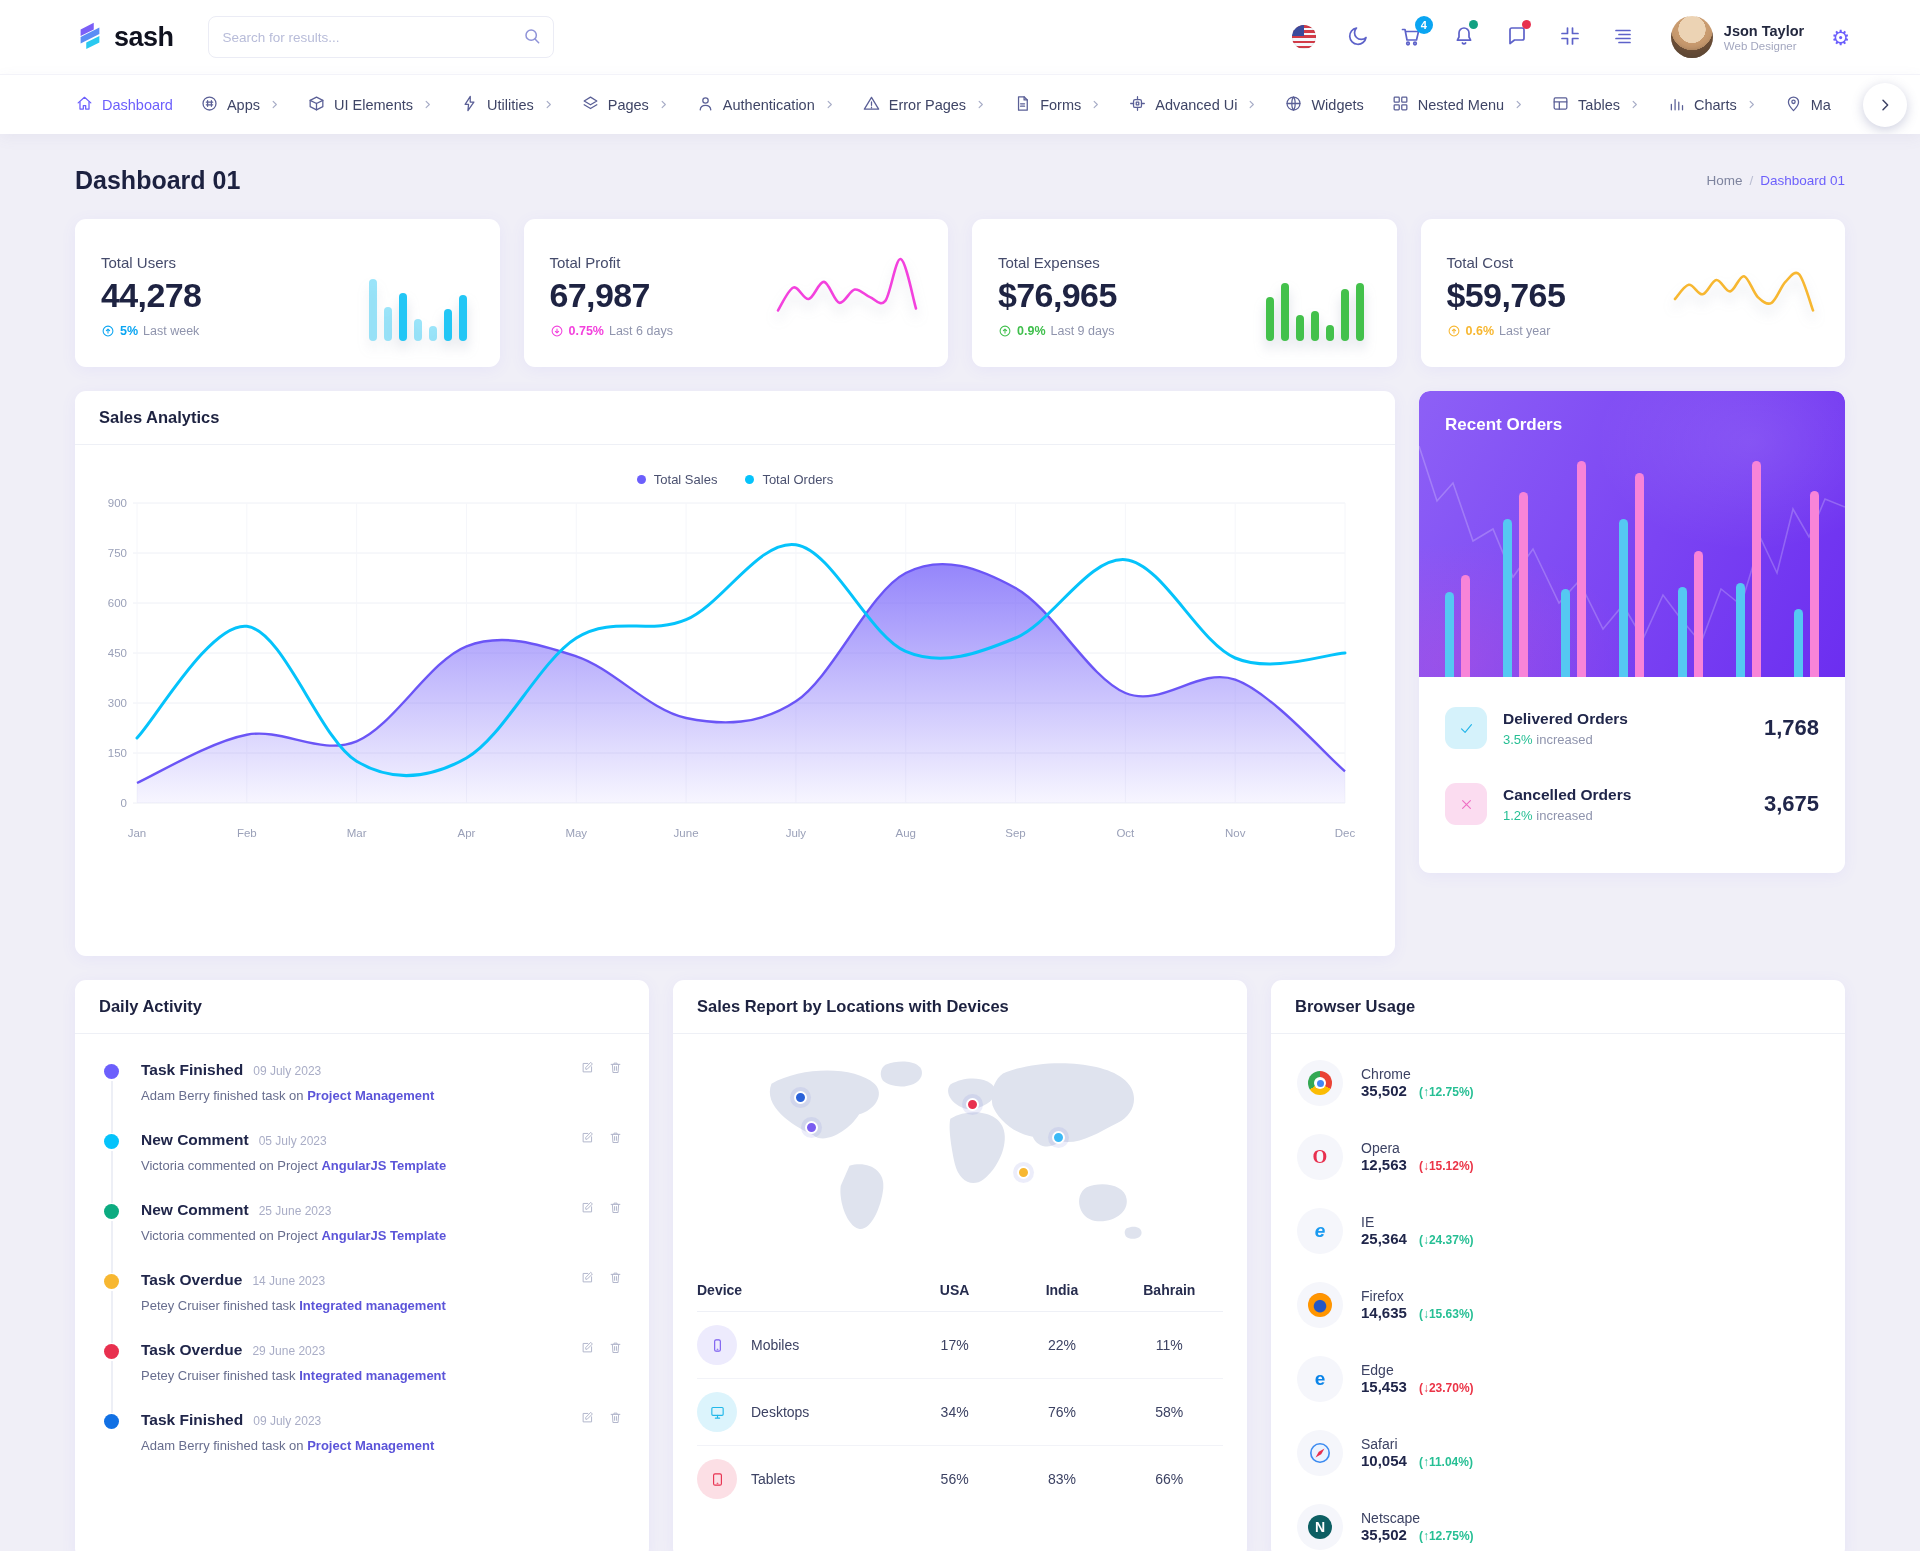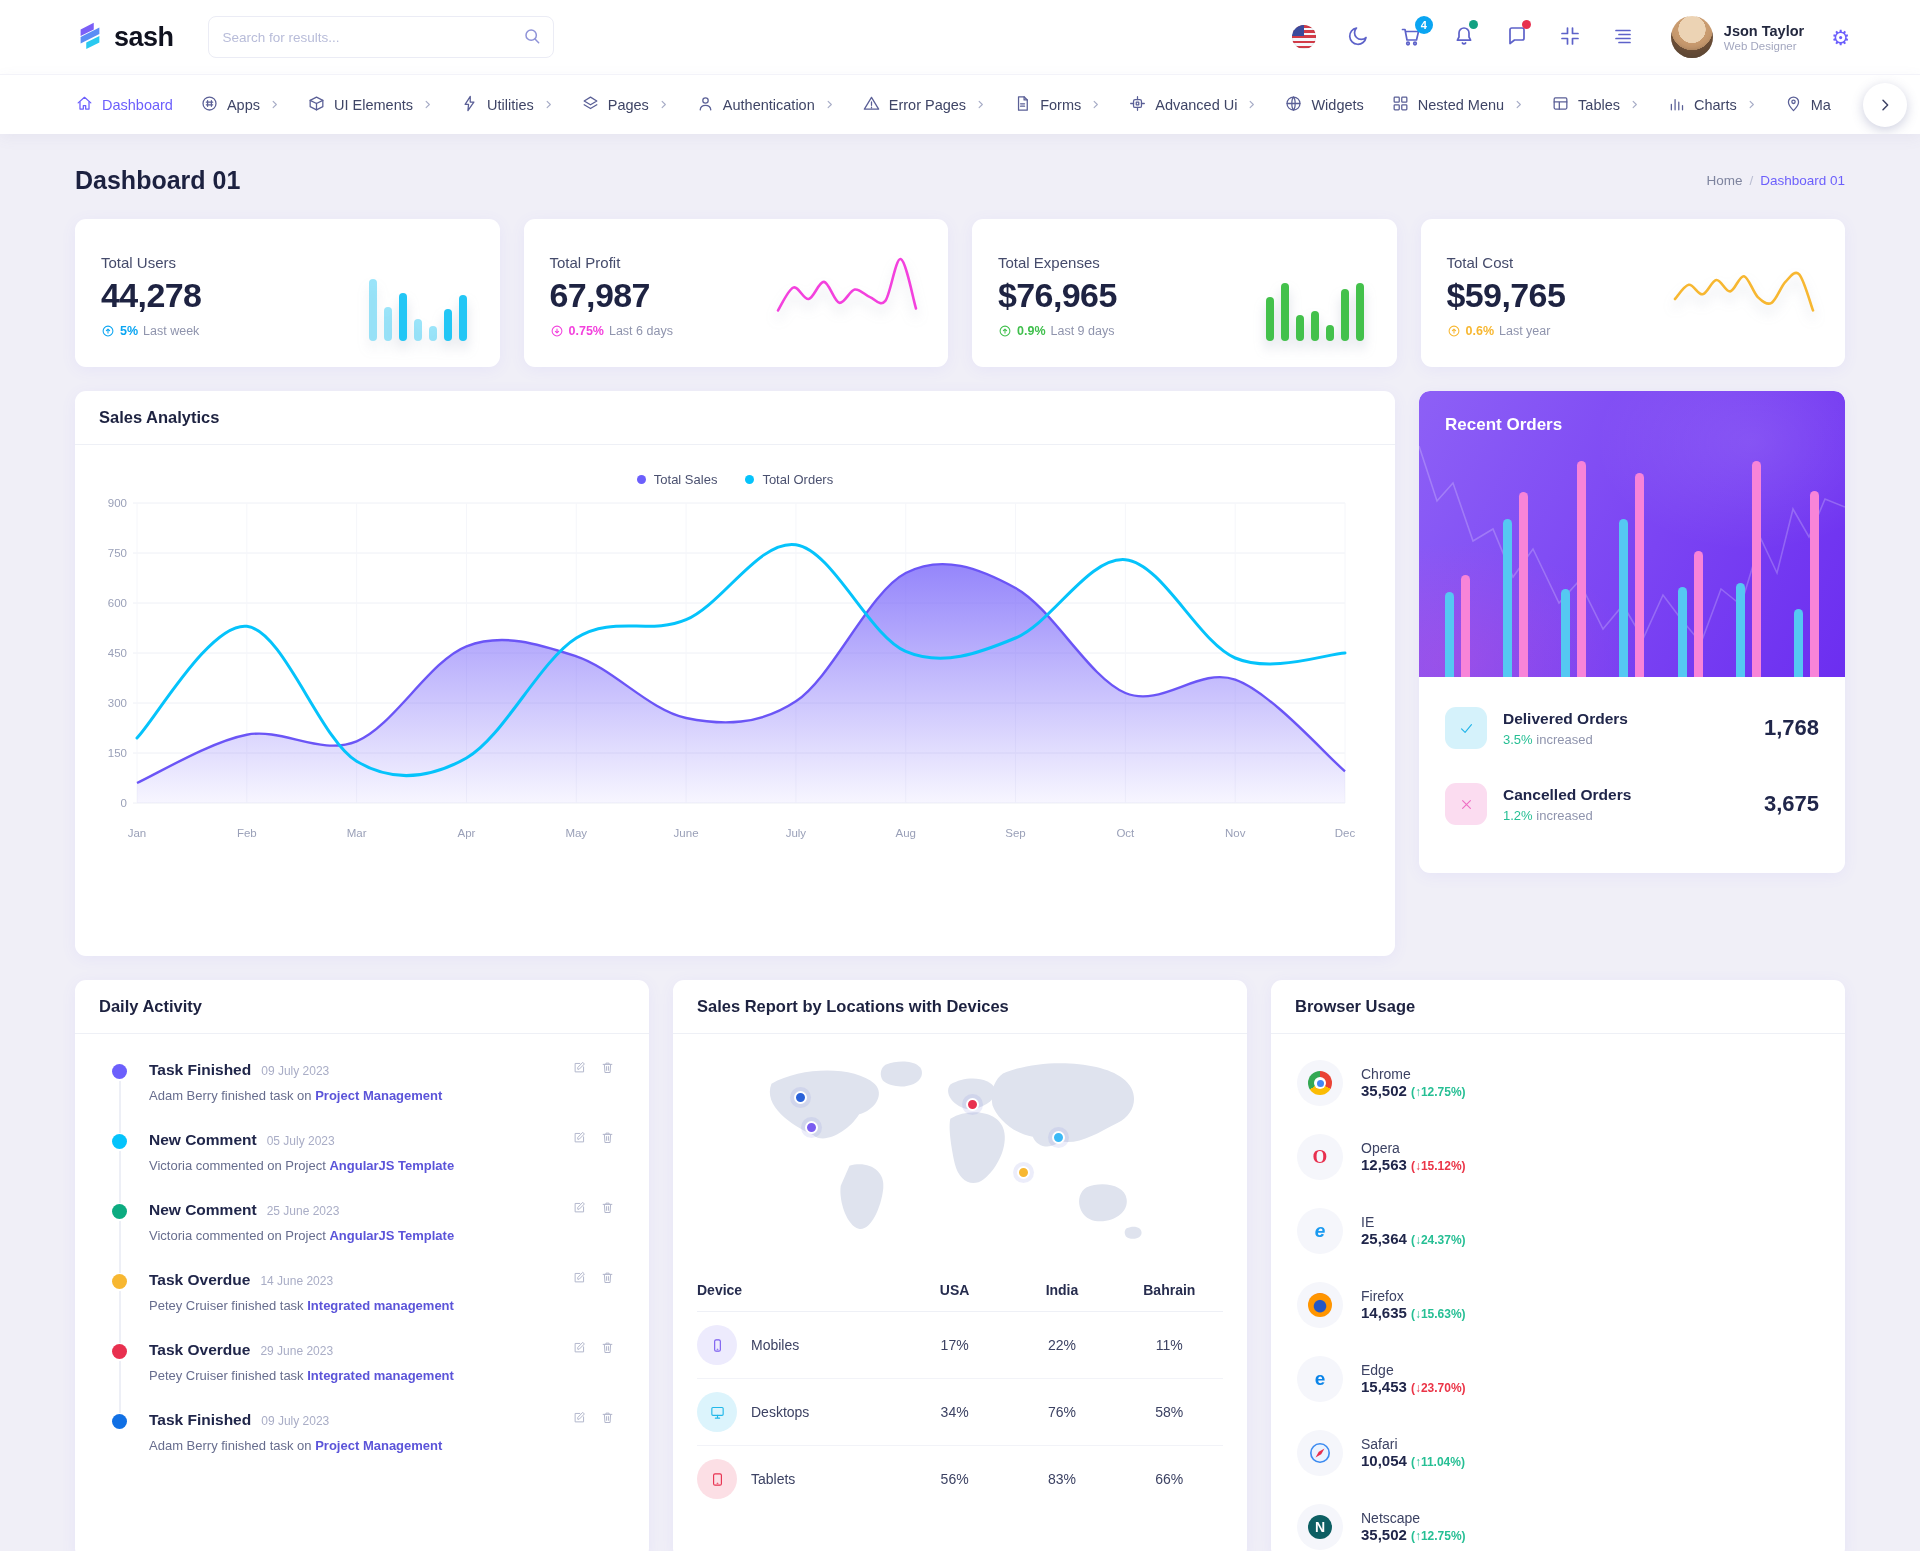--- a/index.html
+++ b/index.html
@@ -89,21 +89,21 @@
   .ro-ic svg { width:17px; height:17px; }
   .ro-txt b { display:block; font-size:15.5px; font-weight:700; color:#20264a; }
   .ro-txt span { display:block; font-size:13px; color:#8f94ad; margin-top:4px; }
   .ro-txt span em { font-style:normal; color:#26bf94; }
   .ro-val { margin-left:auto; font-size:22px; font-weight:700; color:#20264a; }
 
   
   .row3 { display:grid; grid-template-columns:1fr 1fr 1fr; gap:24px; margin-top:24px; }
   .row3 .card { height:579px; overflow:hidden; }
 
-  #activity-list { list-style:none; padding:26px 12px 0; }
+  #activity-list { list-style:none; padding:26px 4px 0; }
   #activity-list li { position:relative; padding:0 22px 27px 62px; }
   #activity-list li::before { content:""; position:absolute; left:32px; top:21px; bottom:-3px; width:2px; background:#edeff6; }
   #activity-list li:last-child::before { display:none; }
   .adot { position:absolute; left:25px; top:4px; width:15px; height:15px; border-radius:50%; }
   .a-top { display:flex; align-items:baseline; gap:10px; }
   .a-title { font-size:15.5px; font-weight:700; color:#20264a; }
   .a-date { font-size:12px; color:#a9adc6; }
   .a-acts { margin-left:auto; display:flex; gap:13px; color:#b3b7cc; }
   .a-acts svg { width:15px; height:15px; cursor:pointer; }
   .a-text { margin-top:9px; font-size:13px; color:#676d8e; }
@@ -123,21 +123,21 @@
   .dev-ic svg { width:17px; height:17px; }
 
   #browser-list { list-style:none; padding:12px 26px; }
   #browser-list li { display:flex; gap:18px; align-items:center; padding:14px 0; }
   .b-ic { width:46px; height:46px; border-radius:50%; background:#f5f6fb; display:grid; place-items:center; flex:0 0 auto;
           font-weight:700; font-size:19px; }
   .b-main { flex:1; }
   .b-top { display:flex; justify-content:space-between; align-items:flex-start;flex-direction:column; }
   .b-name { font-size:14px; color:#3c4263; }
   .b-val { font-size:15px; font-weight:700; color:#20264a; }
-  .b-chg { font-size:12px; font-weight:700; margin-left:4px; }
+  .b-chg { font-size:12px; font-weight:700; margin-left:12px; }
   .b-track { height:7px; background:#f0f1f8; border-radius:6px; margin-top:9px; overflow:hidden; }
   .b-fill { height:100%; border-radius:6px; }
 
   
   .ps-card { margin-top:24px; height:140px; }
   .ps-h { display:flex; align-items:center; justify-content:space-between; padding:20px 24px 19px; border-bottom:1px solid #eef0f6; }
   .ps-h h2 { font-size:16.5px; font-weight:700; color:#1d2240; }
   .tabs { display:flex; gap:36px; }
   .tab { font-size:15px; font-weight:700; color:#2b3152; cursor:pointer; }
   .tab.active { color:#6c5ffc; }

